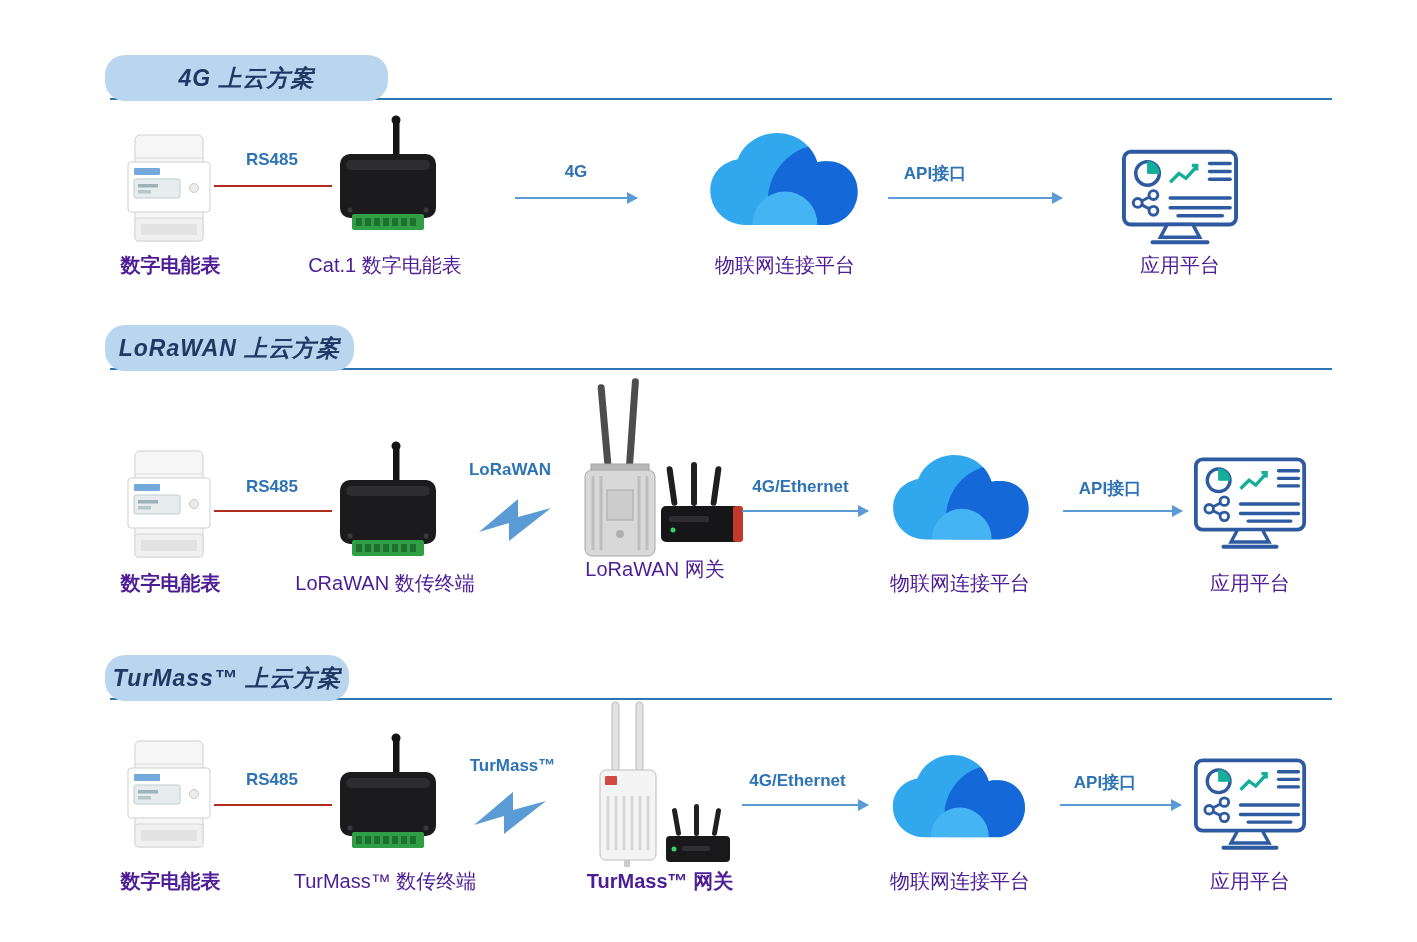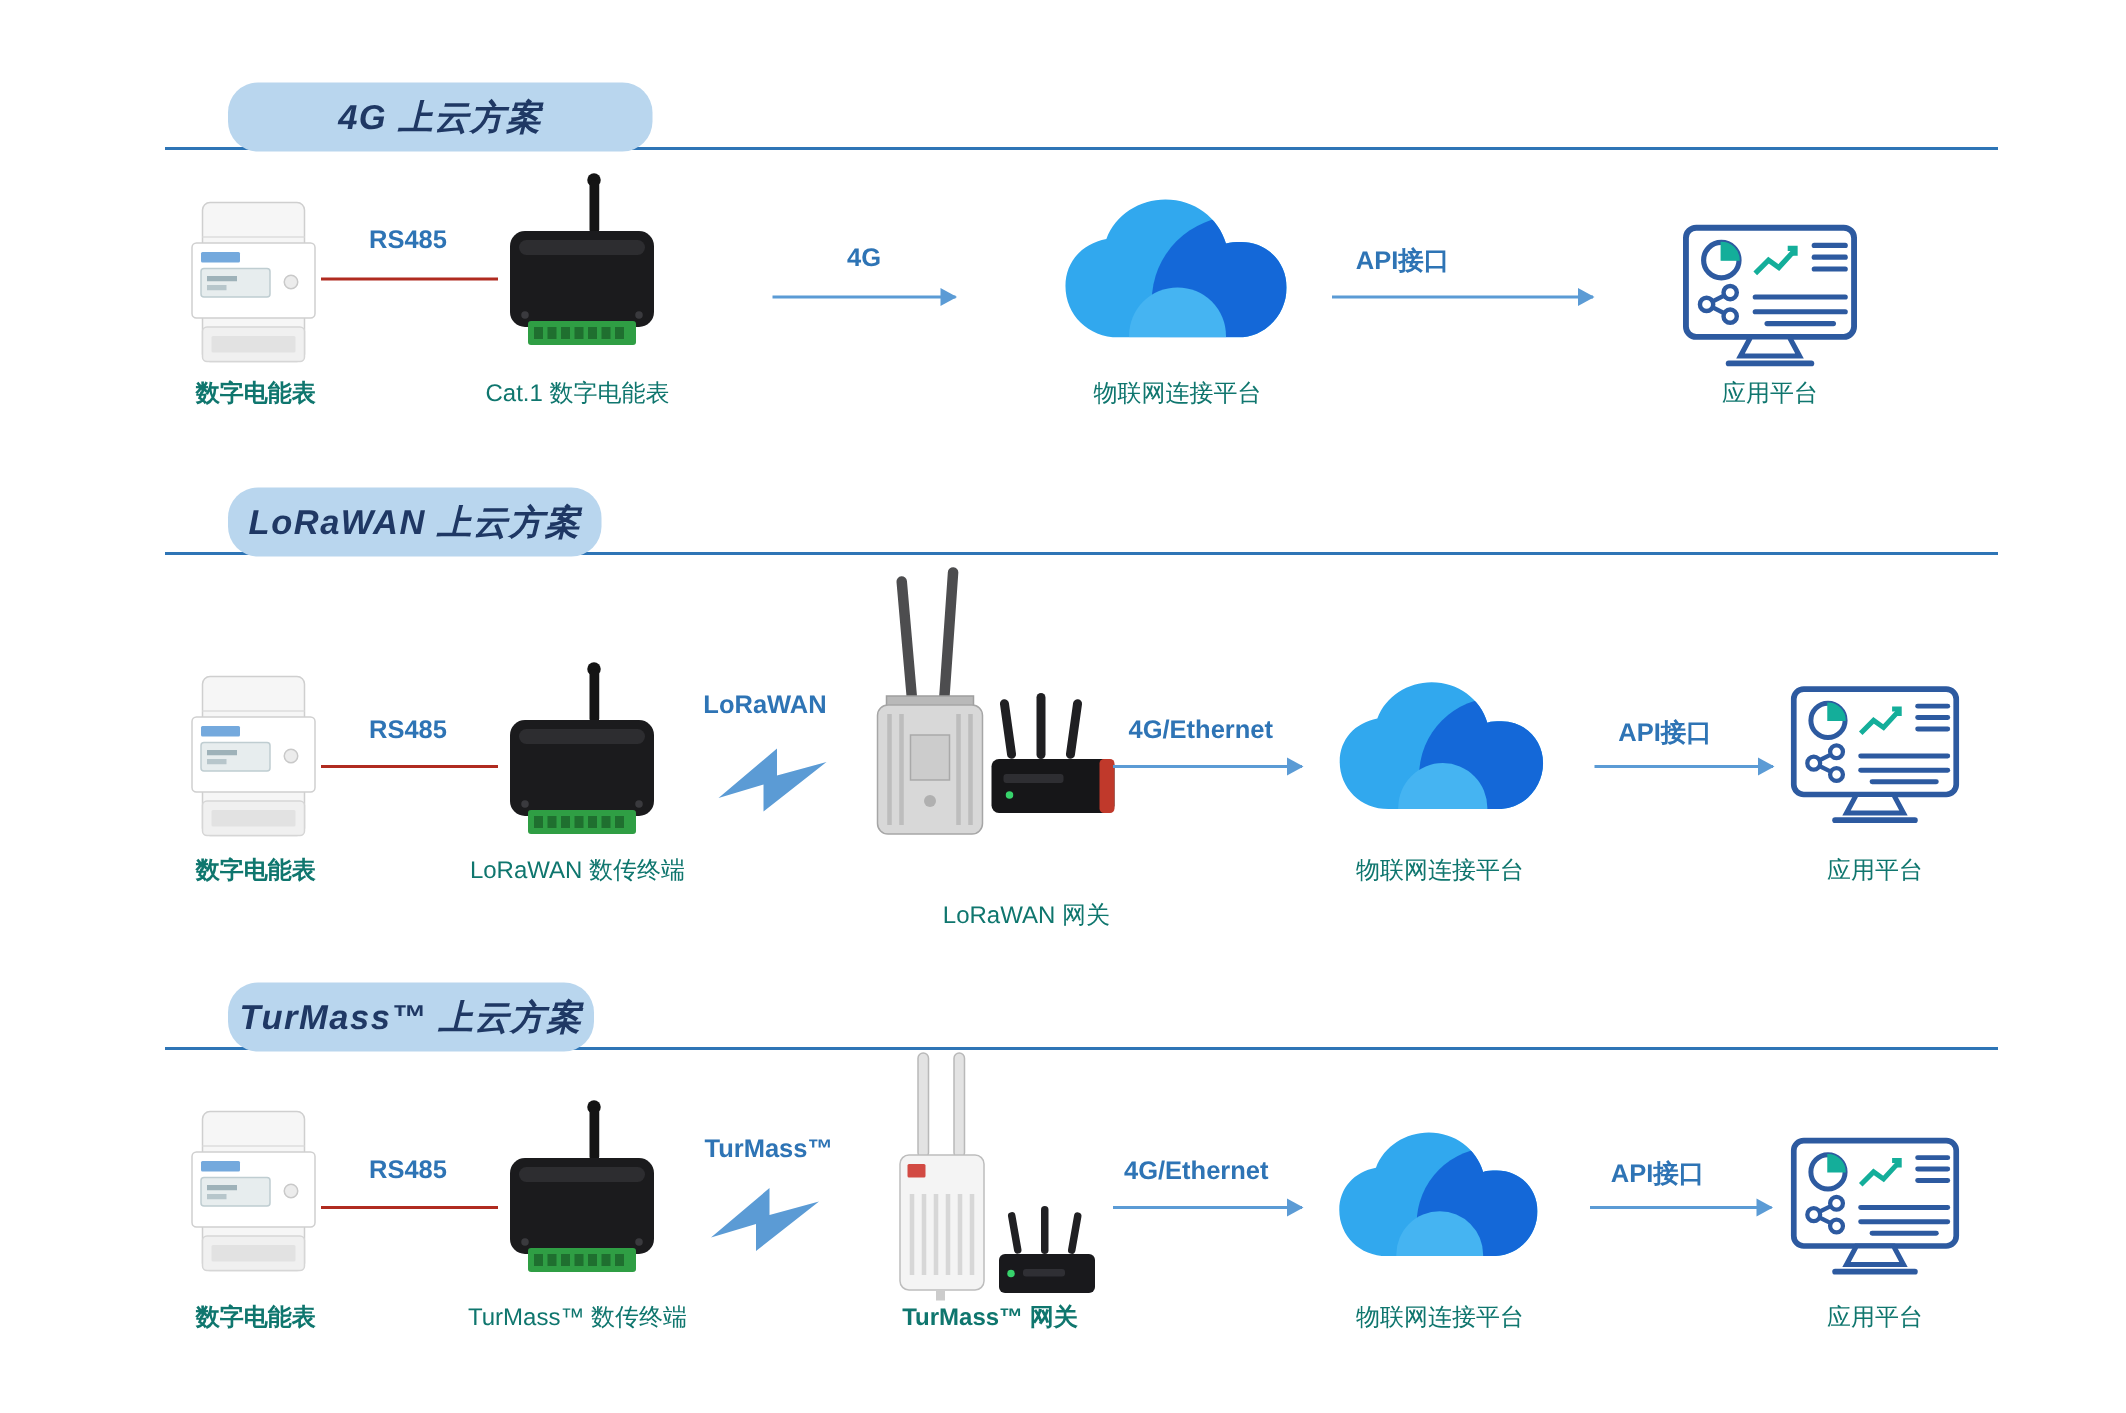--- a/index.html
+++ b/index.html
@@ -4,26 +4,26 @@
 <style>
   * { margin:0; padding:0; box-sizing:border-box; }
   html,body { background:#ffffff; }
   body { font-family:"Liberation Sans", sans-serif; }
   .canvas { position:relative; width:1417px; height:942px; background:#ffffff; overflow:hidden; }
 
   .rule { position:absolute; height:2px; background:#2e75b6; }
   .banner {
     position:absolute; height:46px; background:#b9d6ee; border-radius:20px;
     display:flex; align-items:center; justify-content:center;
-    color:#1f3864; font-size:23px; font-weight:bold; font-style:italic; letter-spacing:1px;margin-left:47px;
+    color:#1f3864; font-size:23px; font-weight:bold; font-style:italic; letter-spacing:1px;
   }
   .node { position:absolute; }
   .node svg { display:block; width:100%; height:100%; }
 
-  .dev-label { position:absolute; text-align:center; font-size:16px; color:#0f766e; white-space:nowrap; }
+  .dev-label { position:absolute; text-align:center; font-size:20px; color:#4c1d95; white-space:nowrap; }
   .dev-label.bold { font-weight:bold; }
   .link-label { position:absolute; text-align:center; font-size:17px; font-weight:bold; color:#2e74b5; white-space:nowrap; }
 
   .hline { position:absolute; height:2px; }
   .serial-line { background:#b02b20; }
 
   .arrow { position:absolute; height:2px; background:#5b9bd5; }
   .arrow::after {
     content:""; position:absolute; right:-1px; top:-5px; width:0; height:0;
     border-left:11px solid #5b9bd5; border-top:6px solid transparent; border-bottom:6px solid transparent;
@@ -256,21 +256,21 @@
     <div class="arrow" style="left:1063px; top:510px; width:119px;"></div>
 
     <div class="node" style="left:1193px; top:455px; width:114px; height:98px;">
       <svg viewBox="0 0 120 100">
           <use href="#icon-monitor"></use>
         </svg>
     </div>
 
     <div class="dev-label bold" style="left:98px; top:570px; width:145px;">数字电能表</div>
     <div class="dev-label" style="left:285px; top:570px; width:200px;">LoRaWAN 数传终端</div>
-    <div class="dev-label" style="left:570px; top:600px; width:170px;text-align:right;">LoRaWAN 网关</div>
+    <div class="dev-label" style="left:570px; top:556px; width:170px;">LoRaWAN 网关</div>
     <div class="dev-label" style="left:890px; top:570px; width:140px;">物联网连接平台</div>
     <div class="dev-label" style="left:1190px; top:570px; width:120px;">应用平台</div>
   </div>
 
   <div>
     <div class="rule" style="left:110px; top:698px; width:1222px;"></div>
     <div class="banner" style="left:105px; top:655px; width:244px;">
       <span>TurMass™ 上云方案</span>
     </div>
 

